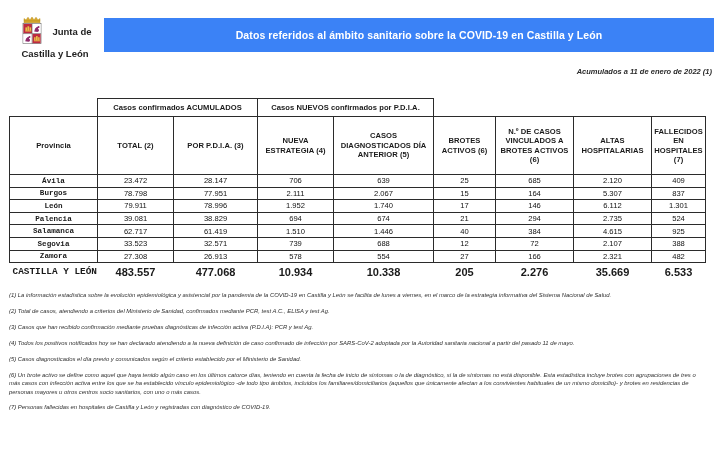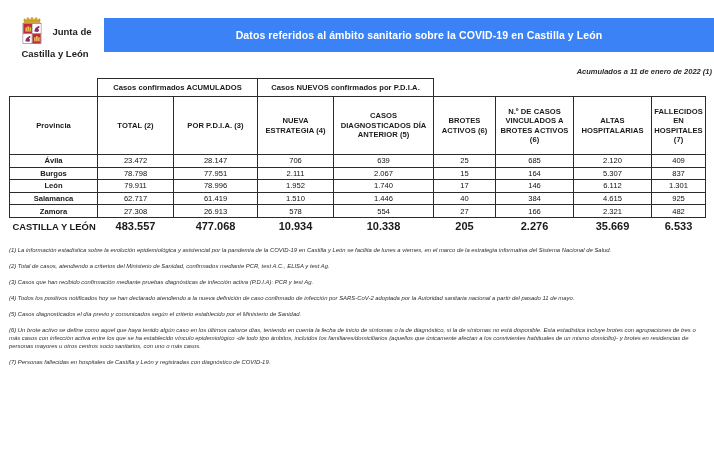--- a/index.html
+++ b/index.html
@@ -86,21 +86,21 @@
     padding-right: 2px;
     font-size: 7.5px;
     font-style: italic;
     font-weight: 700;
     color: #2a2a2a;
     margin-top: 5px;
   }
 
   
   .table-wrap {
-    margin: 2px 9px 0 9px;
+    margin: 22px 9px 0 9px;
   }
   table.main {
     border-collapse: collapse;
     width: 696px;
     table-layout: fixed;
   }
   table.main td, table.main th {
     border: 1px solid #2b2b2b;
     padding: 0;
     font-size: 7.6px;
@@ -128,20 +128,21 @@
   .prov-head {
     font-weight: 700;
     font-size: 8.2px;
   }
   td.prov {
     text-align: left;
     padding-left: 3px;
     font-weight: 700;
     font-size: 7.8px;
     height: 11.6px;
+    font-family: Liberation Mono, monospace;
   }
   td.num {
     height: 11.6px;
     font-size: 7.6px;
     color: #111;
   }
   tr.total td {
     border: none;
     font-weight: 700;
     font-size: 11px;
@@ -287,29 +288,51 @@
           <td class="num">79.911</td>
           <td class="num">78.996</td>
           <td class="num">1.952</td>
           <td class="num">1.740</td>
           <td class="num">17</td>
           <td class="num">146</td>
           <td class="num">6.112</td>
           <td class="num">1.301</td>
         </tr>
         <tr>
+          <td class="prov">Palencia</td>
+          <td class="num">39.081</td>
+          <td class="num">38.829</td>
+          <td class="num">694</td>
+          <td class="num">674</td>
+          <td class="num">21</td>
+          <td class="num">294</td>
+          <td class="num">2.735</td>
+          <td class="num">524</td>
+        </tr>
+        <tr>
           <td class="prov">Salamanca</td>
           <td class="num">62.717</td>
           <td class="num">61.419</td>
           <td class="num">1.510</td>
           <td class="num">1.446</td>
           <td class="num">40</td>
           <td class="num">384</td>
           <td class="num">4.615</td>
           <td class="num">925</td>
+        </tr>
+        <tr>
+          <td class="prov">Segovia</td>
+          <td class="num">33.523</td>
+          <td class="num">32.571</td>
+          <td class="num">739</td>
+          <td class="num">688</td>
+          <td class="num">12</td>
+          <td class="num">72</td>
+          <td class="num">2.107</td>
+          <td class="num">388</td>
         </tr>
         <tr>
           <td class="prov">Zamora</td>
           <td class="num">27.308</td>
           <td class="num">26.913</td>
           <td class="num">578</td>
           <td class="num">554</td>
           <td class="num">27</td>
           <td class="num">166</td>
           <td class="num">2.321</td>

